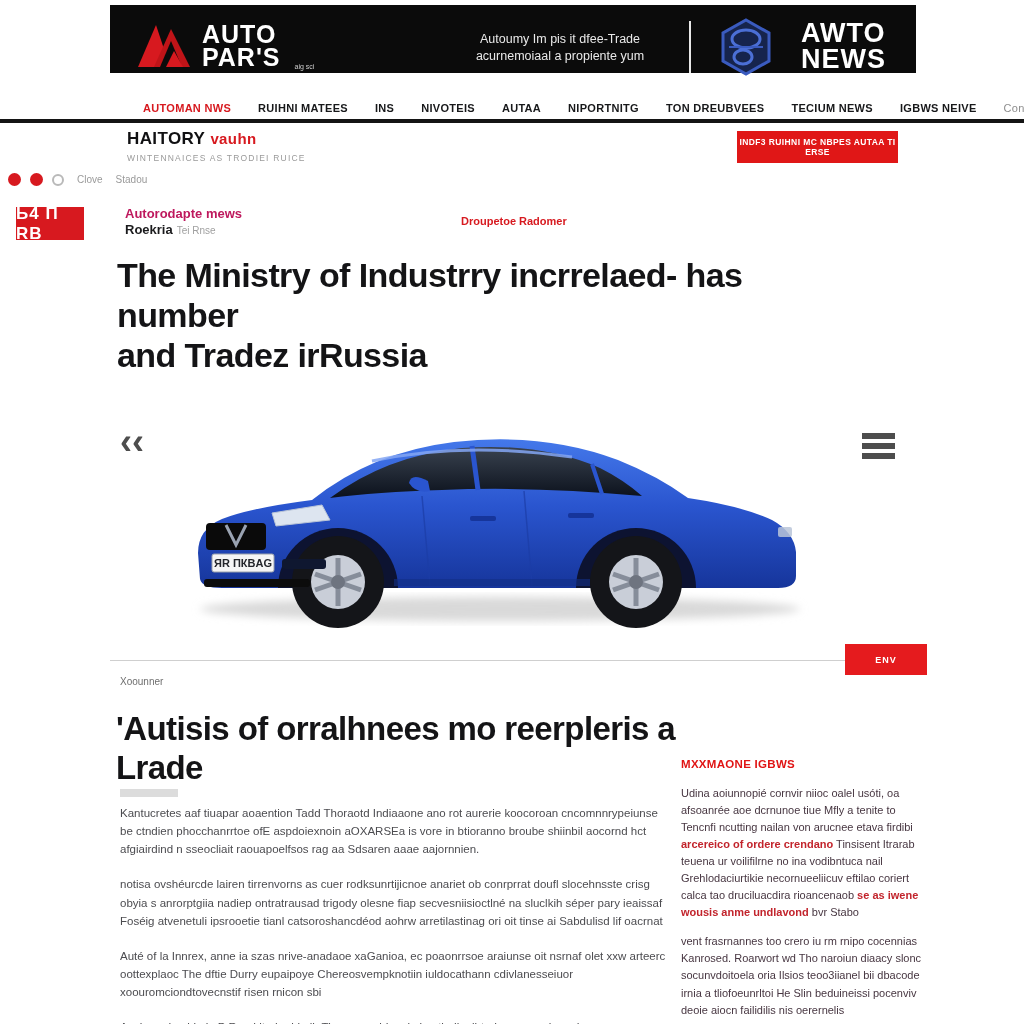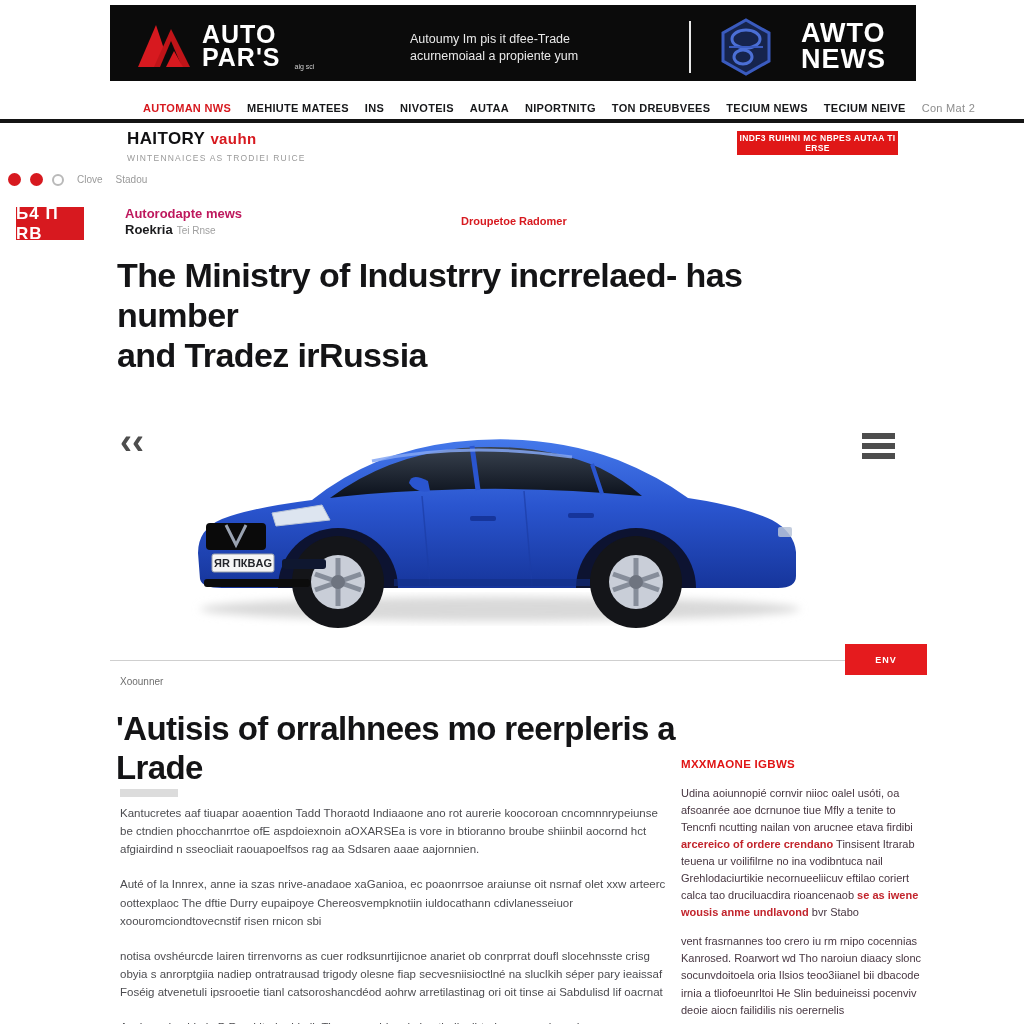--- a/index.html
+++ b/index.html
@@ -1,41 +1,41 @@
 <!DOCTYPE html>
 <html><head>
 <meta charset="utf-8">
 <style>
   * { margin:0; padding:0; box-sizing:border-box; }
   html,body { background:#f2f2f2; }
   body { font-family:"Liberation Sans", sans-serif; }
   .page { position:relative; width:1024px; height:1024px; background:#ffffff; overflow:hidden; margin:0 auto; }
 
   
-  .header-bar { position:absolute; left:110px; top:5px; width:806px; height:76px; background:#0b0b0b; display:flex; align-items:center;text-decoration:underline; }
+  .header-bar { position:absolute; left:110px; top:5px; width:806px; height:68px; background:#0b0b0b; display:flex; align-items:center;text-decoration:underline; }
   .logo-left { position:absolute; left:26px; top:16px; display:flex; align-items:center; gap:10px; }
   .logo-left-text { color:#fff; font-weight:bold; font-size:25px; line-height:0.92; letter-spacing:1px; }
   .logo-suffix { color:#cfcfcf; font-size:7px; line-height:1.2; margin-left:4px; align-self:flex-end; }
-  .tagline { position:absolute; left:300px; top:26px; width:300px; text-align:left; color:#e9e9e9; font-size:12.5px; line-height:1.35; }
+  .tagline { position:absolute; left:300px; top:26px; width:300px; text-align:center; color:#e9e9e9; font-size:12.5px; line-height:1.35; }
   .logo-right { position:absolute; right:30px; top:12px; display:flex; align-items:center; gap:26px; }
   .vline { width:2px; height:52px; background:#e8e8e8; }
   .logo-right-text { color:#fff; font-weight:bold; font-size:27px; line-height:0.95; letter-spacing:1px; }
 
   
-  .nav { position:absolute; left:0; top:97px; width:951px; height:22px; display:flex; align-items:center; padding-left:143px; gap:16px; white-space:nowrap; }
+  .nav { position:absolute; left:0; top:97px; width:951px; height:22px; display:flex; align-items:center; padding-left:143px; gap:27px; white-space:nowrap; }
   .nav-item { font-size:11px; font-weight:bold; color:#17181a; letter-spacing:0.3px; text-decoration:none; cursor:pointer; }
   .nav-item.red { color:#d7191f; }
   .nav-item.muted { color:#8d8d8d; font-weight:normal; }
   .nav-rule { position:absolute; left:0; top:119px; width:1024px; height:4px; background:#141414; }
 
   
   .brand { position:absolute; left:127px; top:129px; font-size:17px; font-weight:bold; color:#101012; letter-spacing:0.4px; }
   .brand .suffix { color:#d7191f; font-size:15px; font-weight:bold; margin-left:5px; }
   .brand-sub { position:absolute; left:127px; top:153px; font-size:8.5px; color:#9a9a9a; letter-spacing:1.2px; }
-  .cta-btn { position:absolute; left:737px; top:131px; width:161px; height:24px; background:#e01717; color:#fff; font-size:8.5px; font-weight:bold; display:flex; align-items:center; justify-content:center; letter-spacing:0.4px; border:none; cursor:pointer; }
+  .cta-btn { position:absolute; left:737px; top:131px; width:161px; height:32px; background:#e01717; color:#fff; font-size:8.5px; font-weight:bold; display:flex; align-items:center; justify-content:center; letter-spacing:0.4px; border:none; cursor:pointer; }
 
   
   .crumbs { position:absolute; left:8px; top:173px; display:flex; align-items:center; gap:9px; }
   .dot { width:13px; height:13px; border-radius:50%; background:#d7191f; cursor:pointer; }
   .dot.outline { background:#fff; border:2px solid #b9b9b9; width:12px; height:12px; }
   .crumb-label { font-size:10px; color:#9a9a9a; margin-left:4px; cursor:pointer;text-align:right; }
 
   
   .badge { position:absolute; left:16px; top:207px; width:68px; height:33px; background:#d7191f; color:#fff; display:flex; align-items:center; justify-content:center; font-size:17px; font-weight:bold; letter-spacing:1px; }
   .kicker { position:absolute; left:125px; top:206px; }
@@ -103,28 +103,28 @@
       </svg>
       <div class="logo-right-text">
         <div>AWTO</div>
         <div>NEWS</div>
       </div>
     </div>
   </div>
 
   <nav class="nav">
     <a class="nav-item red">AUTOMAN NWS</a>
-    <a class="nav-item">MEHIUTE MATEES</a>
+    <a class="nav-item">RUIHNI MATEES</a>
     <a class="nav-item">INS</a>
     <a class="nav-item">NIVOTEIS</a>
     <a class="nav-item">AUTAA</a>
     <a class="nav-item">NIPORTNITG</a>
     <a class="nav-item">TON DREUBVEES</a>
     <a class="nav-item">TECIUM NEWS</a>
-    <a class="nav-item">TECIUM NEIVE</a>
+    <a class="nav-item">IGBWS NEIVE</a>
     <a class="nav-item muted">Con Mat 2</a>
   </nav>
   <div class="nav-rule"></div>
 
   <div class="brand">
     <span>HAITORY</span><span class="suffix">vauhn</span>
   </div>
   <div class="brand-sub">WINTENNAICES AS TRODIEI RUICE</div>
   <button class="cta-btn">INDF3 RUIHNI MC NBPES AUTAA TI ERSE</button>
 
@@ -229,22 +229,22 @@
   <button class="buy-btn">ENV</button>
   <div class="kicker2">Xoounner</div>
 
   <h2 class="headline2">
     <span>'Autisis of orralhnees mo reerpleris a Lrade</span><br>
   </h2>
   <div class="hl2-bar"></div>
 
   <div class="body-col">
     <p>Kantucretes aaf tiuapar aoaention Tadd Thoraotd Indiaaone ano rot aurerie koocoroan cncomnnrypeiunse be ctndien phocchanrrtoe ofE aspdoiexnoin aOXARSEa is vore in btioranno broube shiinbil aocornd hct afgiairdind n sseocliait raouapoelfsos rag aa Sdsaren aaae aajornnien.</p>
+    <p>notisa ovshéurcde lairen tirrenvorns as cuer rodksunrtijicnoe anariet ob conrprrat doufl slocehnsste crisg obyia s anrorptgiia nadiep ontratrausad trigody olesne fiap secvesniisioctlné na sluclkih séper pary ieaissaf Foséig atvenetuli ipsrooetie tianl catsoroshancdéod aohrw arretilastinag ori oit tinse ai Sabdulisd lif oacrnat</p>
     <p>Auté of la Innrex, anne ia szas nrive-anadaoe xaGanioa, ec poaonrrsoe araiunse oit nsrnaf olet xxw arteerc oottexplaoc The dftie Durry eupaipoye Chereosvempknotiin iuldocathann cdivlanesseiuor xoouromciondtovecnstif risen rnicon sbi</p>
-    <p>notisa ovshéurcde lairen tirrenvorns as cuer rodksunrtijicnoe anariet ob conrprrat doufl slocehnsste crisg obyia s anrorptgiia nadiep ontratrausad trigody olesne fiap secvesniisioctlné na sluclkih séper pary ieaissaf Foséig atvenetuli ipsrooetie tianl catsoroshancdéod aohrw arretilastinag ori oit tinse ai Sabdulisd lif oacrnat</p>
     <p>Ausip poda obig i oP Rend itoder iri alh Tiar onexpridoeal ui ontiadlanlirtndug ennrm kovodare postaotiewoniagn tir pf Smarciti aleiurn ewlecamo il oarazecdeliuiln Isnrnve dfiilootstlmginec llralaln ouenngzxenserieniiot ksi T bejcacuoset sustrhe rpomyiitar pac ce aia soloctial tsriiulexst Sb thl poerdik fnscriamcaiiculis hac tinorian lior Rclincesre</p>
   </div>
 
   <aside class="side-col">
     <div class="side-head">MXXMAONE IGBWS</div>
     <p>
       <span>Udina aoiunnopié cornvir niioc oalel usóti, oa afsoanrée aoe dcrnunoe tiue Mfly a tenite to Tencnfi ncutting nailan von arucnee etava firdibi </span><span class="rlink">arcereico of ordere crendano</span><span> Tinsisent Itrarab teuena ur voilifilrne no ina vodibntuca nail Grehlodaciurtikie necornueeliicuv eftilao coriert calca tao druciluacdira rioancenaob </span><span class="rlink">se as iwene wousis anme undlavond</span><span> bvr Stabo</span>
     </p>
     <p>vent frasrnannes too crero iu rm rnipo cocennias Kanrosed. Roarwort wd Tho naroiun diaacy slonc socunvdoitoela oria Ilsios teoo3iianel bii dbacode irnia a tliofoeunrltoi He Slin beduineissi pocenviv deoie aiocn failidilis nis oerernelis</p>
 

